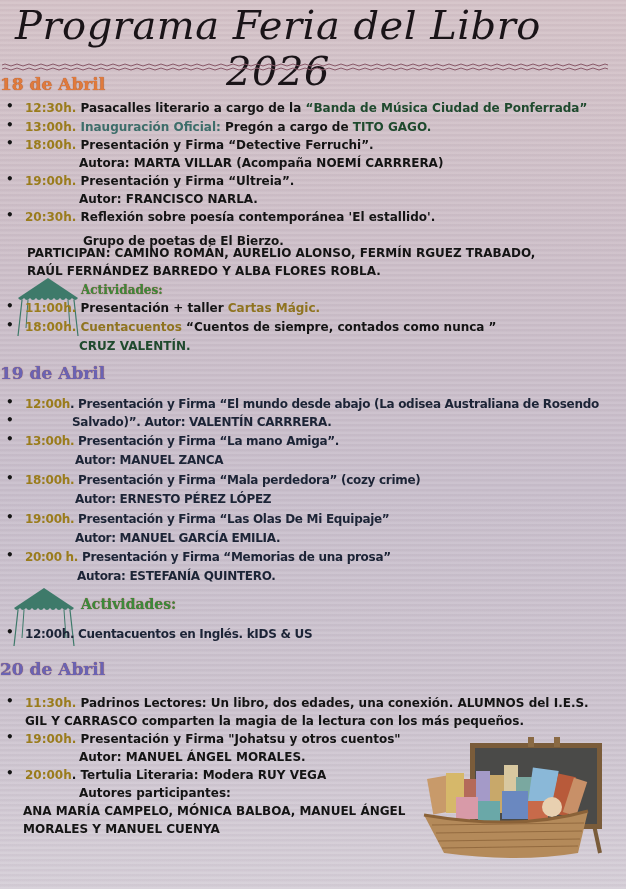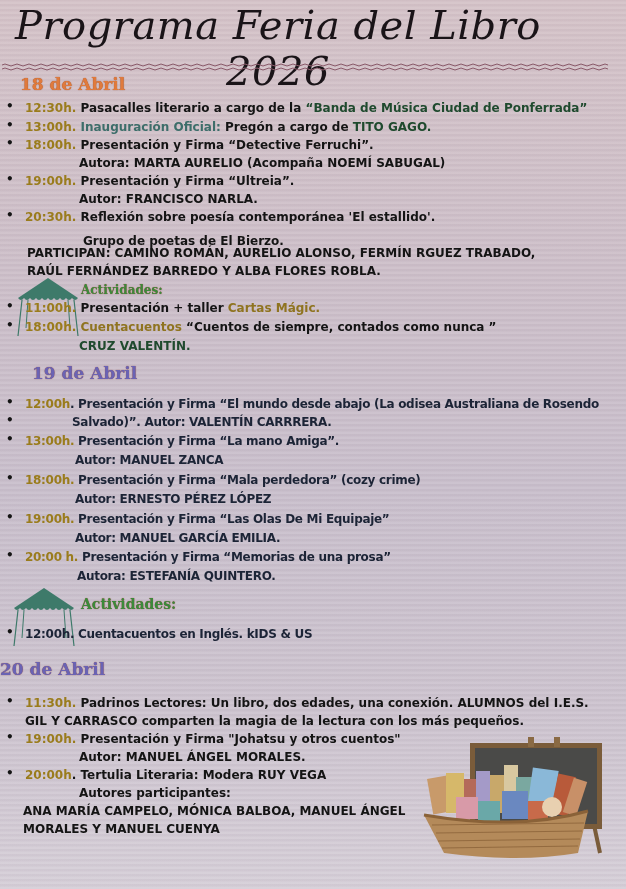--- a/index.html
+++ b/index.html
@@ -44,40 +44,40 @@
   </style>
 </head>
 <body>
 
 <div class="title">Programa Feria del Libro 2026</div>
 <svg class="wavy" viewBox="0 0 606 10" preserveAspectRatio="none">
   <path d="M0 3 Q3 1 6 3 T12 3 T18 3 T24 3 T30 3 T36 3 T42 3 T48 3 T54 3 T60 3 T66 3 T72 3 T78 3 T84 3 T90 3 T96 3 T102 3 T108 3 T114 3 T120 3 T126 3 T132 3 T138 3 T144 3 T150 3 T156 3 T162 3 T168 3 T174 3 T180 3 T186 3 T192 3 T198 3 T204 3 T210 3 T216 3 T222 3 T228 3 T234 3 T240 3 T246 3 T252 3 T258 3 T264 3 T270 3 T276 3 T282 3 T288 3 T294 3 T300 3 T306 3 T312 3 T318 3 T324 3 T330 3 T336 3 T342 3 T348 3 T354 3 T360 3 T366 3 T372 3 T378 3 T384 3 T390 3 T396 3 T402 3 T408 3 T414 3 T420 3 T426 3 T432 3 T438 3 T444 3 T450 3 T456 3 T462 3 T468 3 T474 3 T480 3 T486 3 T492 3 T498 3 T504 3 T510 3 T516 3 T522 3 T528 3 T534 3 T540 3 T546 3 T552 3 T558 3 T564 3 T570 3 T576 3 T582 3 T588 3 T594 3 T600 3 T606 3" fill="none" stroke="#8a5a6a" stroke-width="1"></path>
   <path d="M0 7 Q3 5 6 7 T12 7 T18 7 T24 7 T30 7 T36 7 T42 7 T48 7 T54 7 T60 7 T66 7 T72 7 T78 7 T84 7 T90 7 T96 7 T102 7 T108 7 T114 7 T120 7 T126 7 T132 7 T138 7 T144 7 T150 7 T156 7 T162 7 T168 7 T174 7 T180 7 T186 7 T192 7 T198 7 T204 7 T210 7 T216 7 T222 7 T228 7 T234 7 T240 7 T246 7 T252 7 T258 7 T264 7 T270 7 T276 7 T282 7 T288 7 T294 7 T300 7 T306 7 T312 7 T318 7 T324 7 T330 7 T336 7 T342 7 T348 7 T354 7 T360 7 T366 7 T372 7 T378 7 T384 7 T390 7 T396 7 T402 7 T408 7 T414 7 T420 7 T426 7 T432 7 T438 7 T444 7 T450 7 T456 7 T462 7 T468 7 T474 7 T480 7 T486 7 T492 7 T498 7 T504 7 T510 7 T516 7 T522 7 T528 7 T534 7 T540 7 T546 7 T552 7 T558 7 T564 7 T570 7 T576 7 T582 7 T588 7 T594 7 T600 7 T606 7" fill="none" stroke="#8a5a6a" stroke-width="1"></path>
 </svg>
 
-<div class="day d18" style="top:74px;margin-left:20px;">18 de Abril</div>
+<div class="day d18" style="top:74px;">18 de Abril</div>
 
 <span class="bullet" style="top:99px;">•</span>
 <div class="line" style="left:25px;top:99px;">
   <span class="time">12:30h.</span>
   <span>Pasacalles literario a cargo de la </span><span class="green">“Banda de Música Ciudad de Ponferrada”</span>
 </div>
 
 <span class="bullet" style="top:118px;">•</span>
 <div class="line" style="left:25px;top:118px;">
   <span class="time">13:00h.</span>
   <span class="teal">Inauguración Oficial:</span><span> Pregón a cargo de </span><span class="green">TITO GAGO.</span>
 </div>
 
 <span class="bullet" style="top:136px;">•</span>
 <div class="line" style="left:25px;top:136px;">
   <span class="time">18:00h.</span>
   <span>Presentación y Firma “Detective Ferruchi”.</span>
 </div>
-<div class="line" style="left:79px;top:154px;">Autora: MARTA AURELIO (Acompaña NOEMÍ SABUGAL)</div>
+<div class="line" style="left:79px;top:154px;">Autora: MARTA VILLAR (Acompaña NOEMÍ CARRRERA)</div>
 
 <span class="bullet" style="top:172px;">•</span>
 <div class="line" style="left:25px;top:172px;">
   <span class="time">19:00h.</span>
   <span>Presentación y Firma “Ultreia”.</span>
 </div>
 <div class="line" style="left:79px;top:190px;">Autor: FRANCISCO NARLA.</div>
 
 <span class="bullet" style="top:208px;">•</span>
 <div class="line" style="left:25px;top:208px;">
@@ -104,21 +104,21 @@
   <span>Presentación + taller </span><span class="gold">Cartas Mágic.</span>
 </div>
 
 <span class="bullet" style="top:318px;">•</span>
 <div class="line" style="left:25px;top:318px;">
   <span class="time">18:00h.</span>
   <span class="gold">Cuentacuentos</span><span> “Cuentos de siempre, contados como nunca ”</span>
 </div>
 <div class="line green" style="left:79px;top:337px;">CRUZ VALENTÍN.</div>
 
-<div class="day d19" style="top:363px;padding-left:32px;">19 de Abril</div>
+<div class="day d19" style="top:363px;">19 de Abril</div>
 
 <span class="bullet" style="top:395px;">•</span>
 <div class="line navy" style="left:25px;top:395px;letter-spacing:-0.3px;">
   <span class="time">12:00h</span><span>. Presentación y Firma “El mundo desde  abajo (La odisea Australiana de Rosendo</span>
 </div>
 <span class="bullet" style="top:413px;">•</span>
 <div class="line navy" style="left:72px;top:413px;letter-spacing:-0.3px;">Salvado)”. Autor: VALENTÍN CARRRERA.</div>
 
 <span class="bullet" style="top:432px;">•</span>
 <div class="line navy" style="left:25px;top:432px;letter-spacing:-0.3px;">

